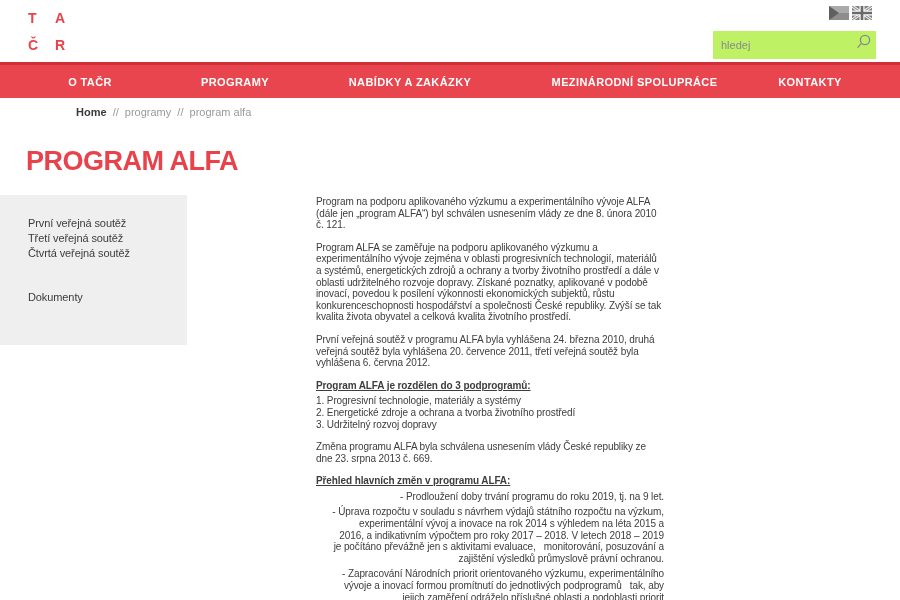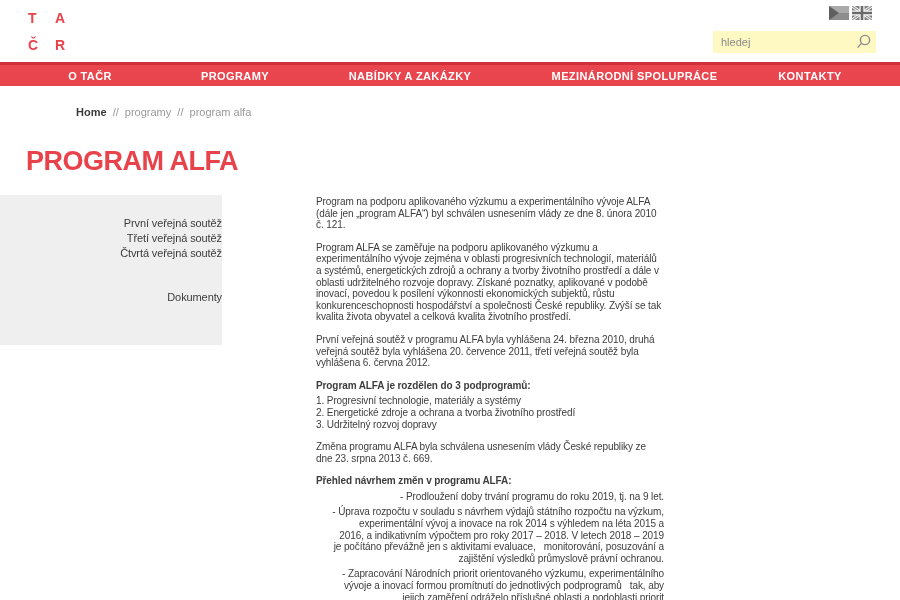--- a/index.html
+++ b/index.html
@@ -17,33 +17,33 @@
     position: absolute; left: 28px; top: 6px;
     display: grid; grid-template-columns: 27px 27px; grid-auto-rows: 27px;
     cursor: pointer;
   }
   .logo span { color: #e8424b; font-weight: bold; font-size: 14px; line-height: 24px; }
   .lang { position: absolute; right: 28px; top: 6px; display: flex; gap: 3px; }
   .lang .flag { display: inline-block; cursor: pointer; line-height: 0; }
 
   .search-wrap {
     position: absolute; right: 24px; top: 31px;
-    width: 163px; height: 22px; background: #fef9c3;
+    width: 163px; height: 28px; background: #bef264;
   }
   .search-wrap input {
     width: 100%; height: 100%; border: 0; background: transparent;
     padding: 0 26px 0 8px; font-size: 11px; color: #555;
     font-family: "Liberation Sans", sans-serif; outline: none;
   }
   .search-wrap input::placeholder { color: #8a8a8a; opacity: 1; }
   .search-icon { position: absolute; right: 4px; top: 2px; cursor: pointer; line-height: 0; }
 
   
   .nav {
-    position: absolute; top: 62px; left: 0; width: 900px; height: 24px;
+    position: absolute; top: 62px; left: 0; width: 900px; height: 36px;
     background: #e8454e; border-top: 3px solid #d02f39;
   }
   .nav a {
     position: absolute; top: 50%; transform: translate(-50%, -50%);
     color: #ffffff; font-size: 11px; font-weight: bold;
     letter-spacing: 0.4px; text-decoration: none; white-space: nowrap; cursor: pointer;
   }
   .nav a:nth-child(1) { left: 90px; }
   .nav a:nth-child(2) { left: 235px; }
   .nav a:nth-child(3) { left: 410px; }
@@ -58,37 +58,36 @@
 
   
   .page-title {
     position: absolute; top: 146px; left: 26px;
     font-size: 27px; font-weight: bold; color: #e8424b; letter-spacing: -0.5px;
   }
 
   
   .sidebar {
     position: absolute; top: 195px; left: 0;
-    width: 222px; height: 150px; background: #f0efef;
+    width: 187px; height: 150px; background: #f0efef;
     padding: 21px 0 0 28px;
-    text-align: right;
   }
   .sidebar a {
     display: block; font-size: 11px; letter-spacing: -0.1px;
     color: #3c3c3c; line-height: 15px; text-decoration: none; cursor: pointer;
   }
   .sidebar .docs { margin-top: 29px; }
 
   
   .content {
     position: absolute; top: 196px; left: 316px; width: 348px;
     font-size: 10px; letter-spacing: -0.1px; line-height: 11.6px; color: #3d3d3d;
   }
   .content p { margin: 0 0 11px 0; white-space: pre-wrap; }
-  .content p.bold-head { font-weight: bold; margin-bottom: 4px; }
+  .content p.bold-head { font-weight: bold; margin-bottom: 4px; text-decoration: underline; }
   .content .num-list { margin-bottom: 11px; }
   .content .num-list div { white-space: pre-wrap; }
   .content .dash-item { margin: 0 0 4px 16px; white-space: pre-wrap; text-align: right; }
 </style>
 </head>
 <body>
 
 <div class="header">
 
   <div class="logo">
@@ -160,17 +159,17 @@
 
   <p class="bold-head">Program ALFA je rozdělen do 3 podprogramů:</p>
   <div class="num-list">
     <div>1. Progresivní technologie, materiály a systémy</div>
     <div>2. Energetické zdroje a ochrana a tvorba životního prostředí</div>
     <div>3. Udržitelný rozvoj dopravy</div>
   </div>
 
   <p>Změna programu ALFA byla schválena usnesením vlády České republiky ze dne 23. srpna 2013 č. 669.</p>
 
-  <p class="bold-head">Přehled návrhem změn v programu ALFA:</p>
+  <p class="bold-head">Přehled hlavních změn v programu ALFA:</p>
   <div class="dash-item">- Prodloužení doby trvání programu do roku 2019, tj. na 9 let.</div>
   <div class="dash-item">- Úprava rozpočtu v souladu s návrhem výdajů státního rozpočtu na výzkum, experimentální vývoj a inovace na rok 2014 s výhledem na léta 2015 a 2016, a indikativním výpočtem pro roky 2017 – 2018. V letech 2018 – 2019 je počítáno převážně jen s aktivitami evaluace,   monitorování, posuzování a zajištění výsledků průmyslově právní ochranou.</div>
   <div class="dash-item">- Zapracování Národních priorit orientovaného výzkumu, experimentálního vývoje a inovací formou promítnutí do jednotlivých podprogramů   tak, aby jejich zaměření odráželo příslušné oblasti a podoblasti priorit</div>
 </main>
 
 </body></html>

